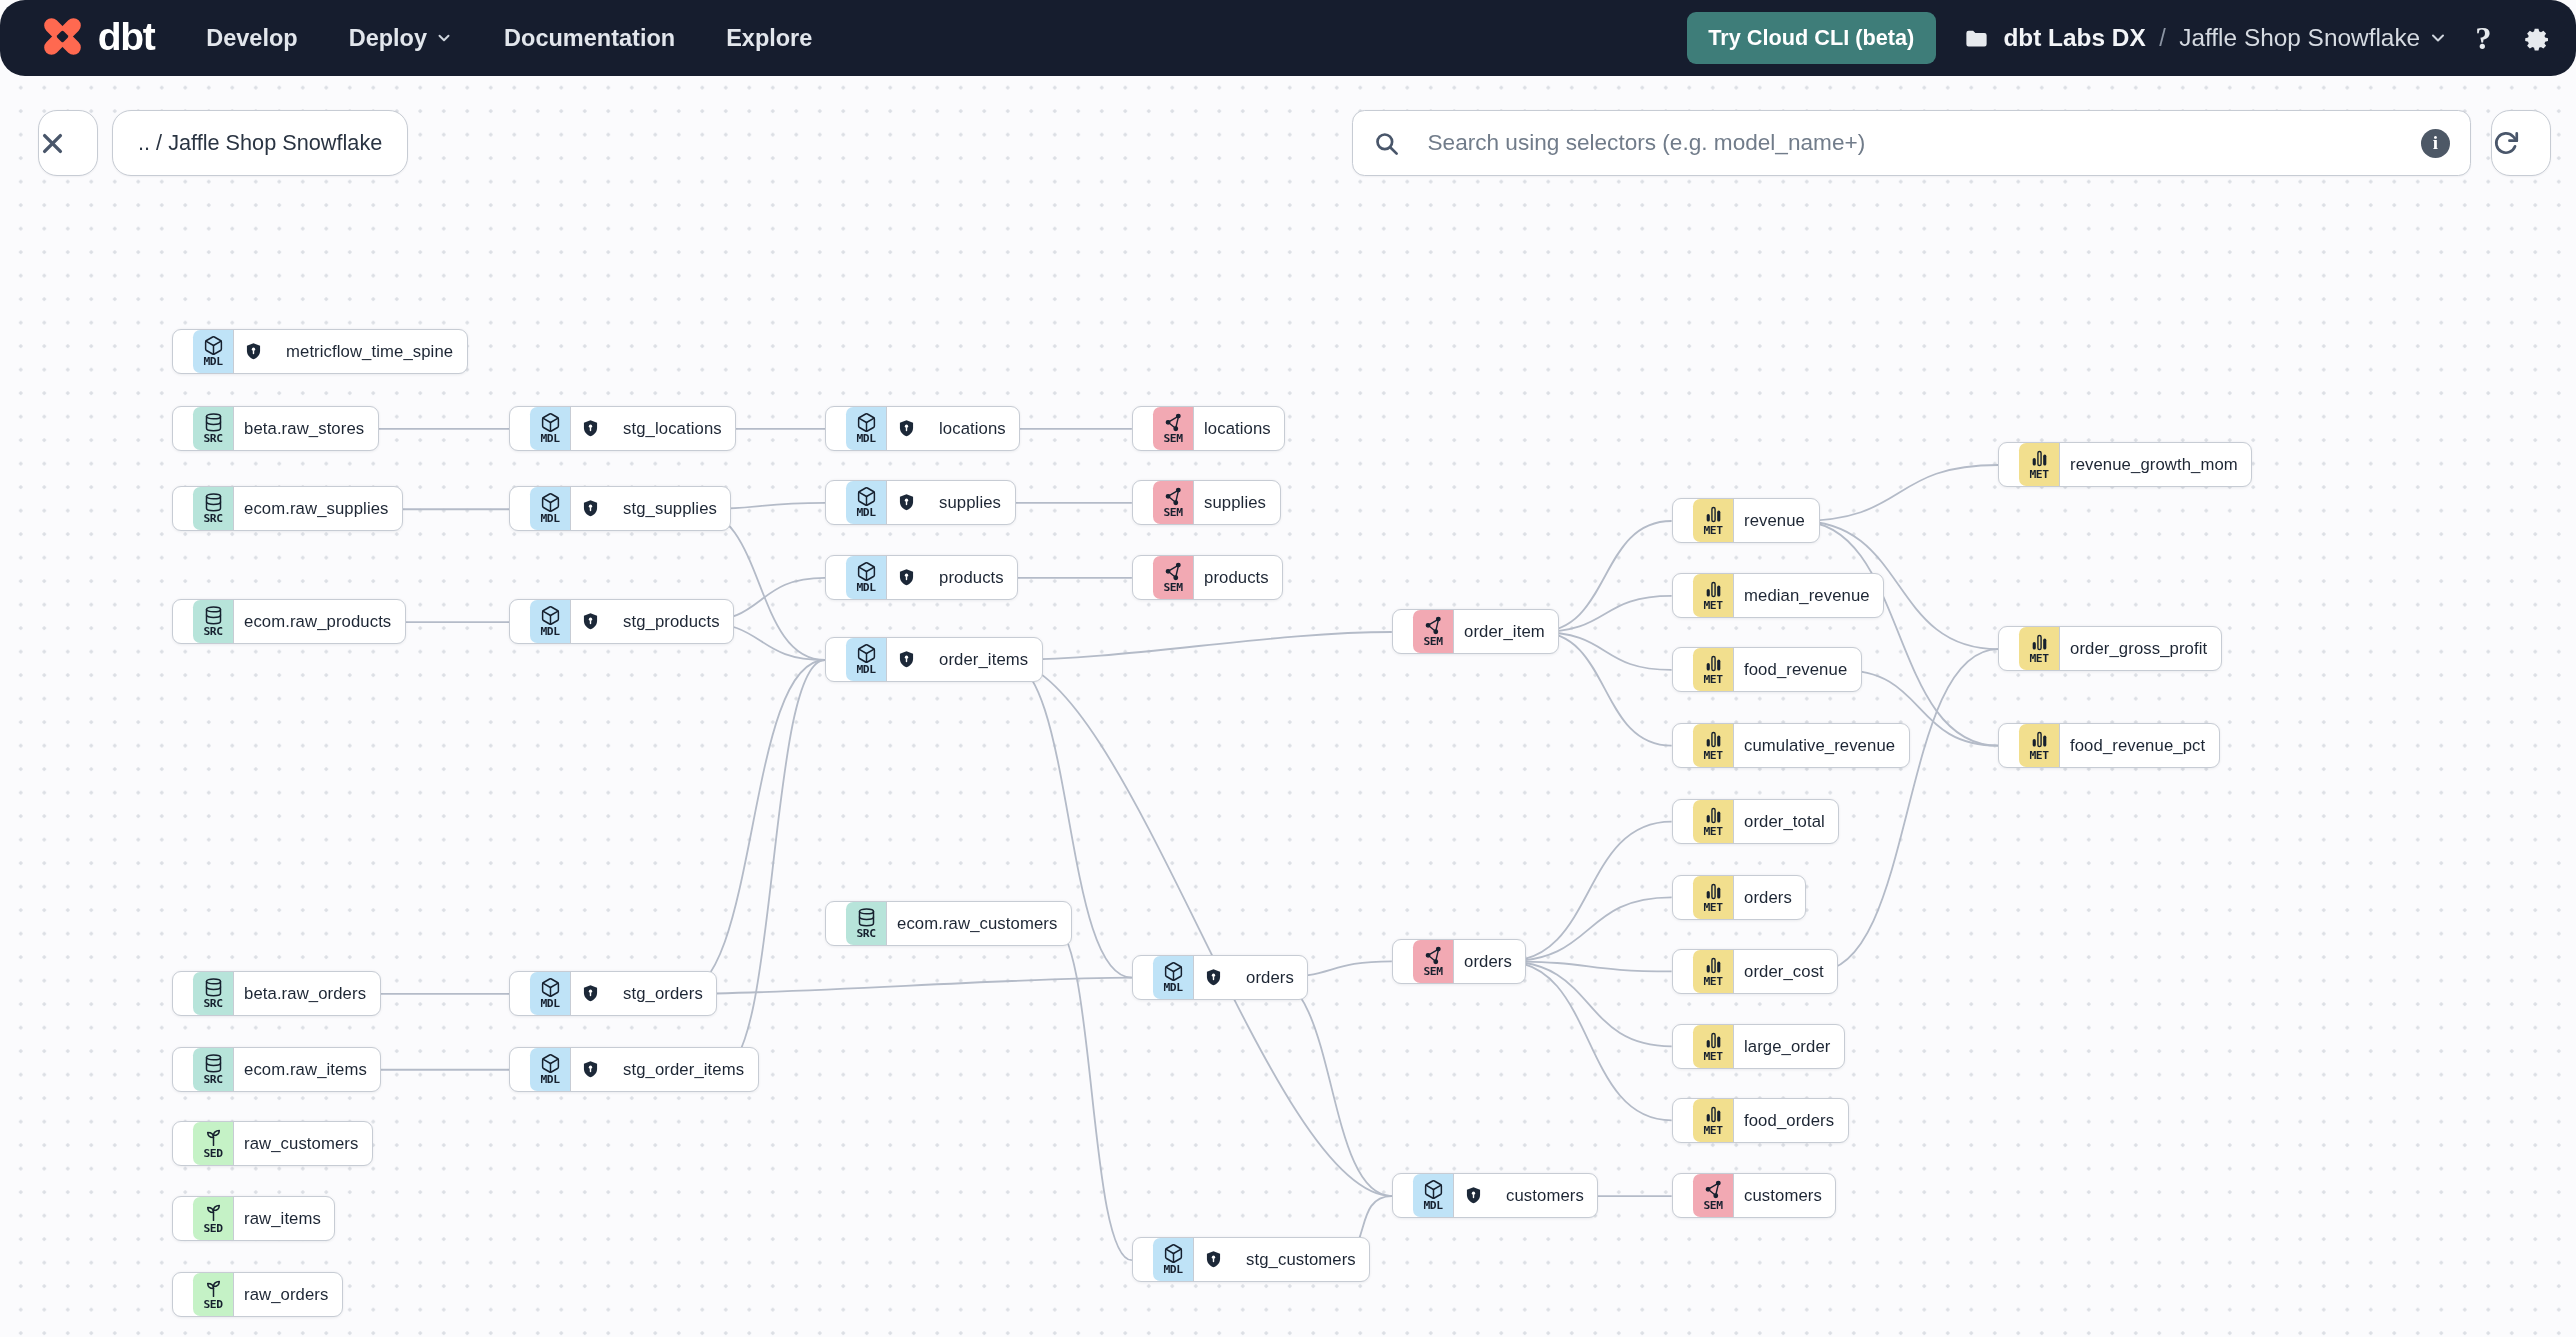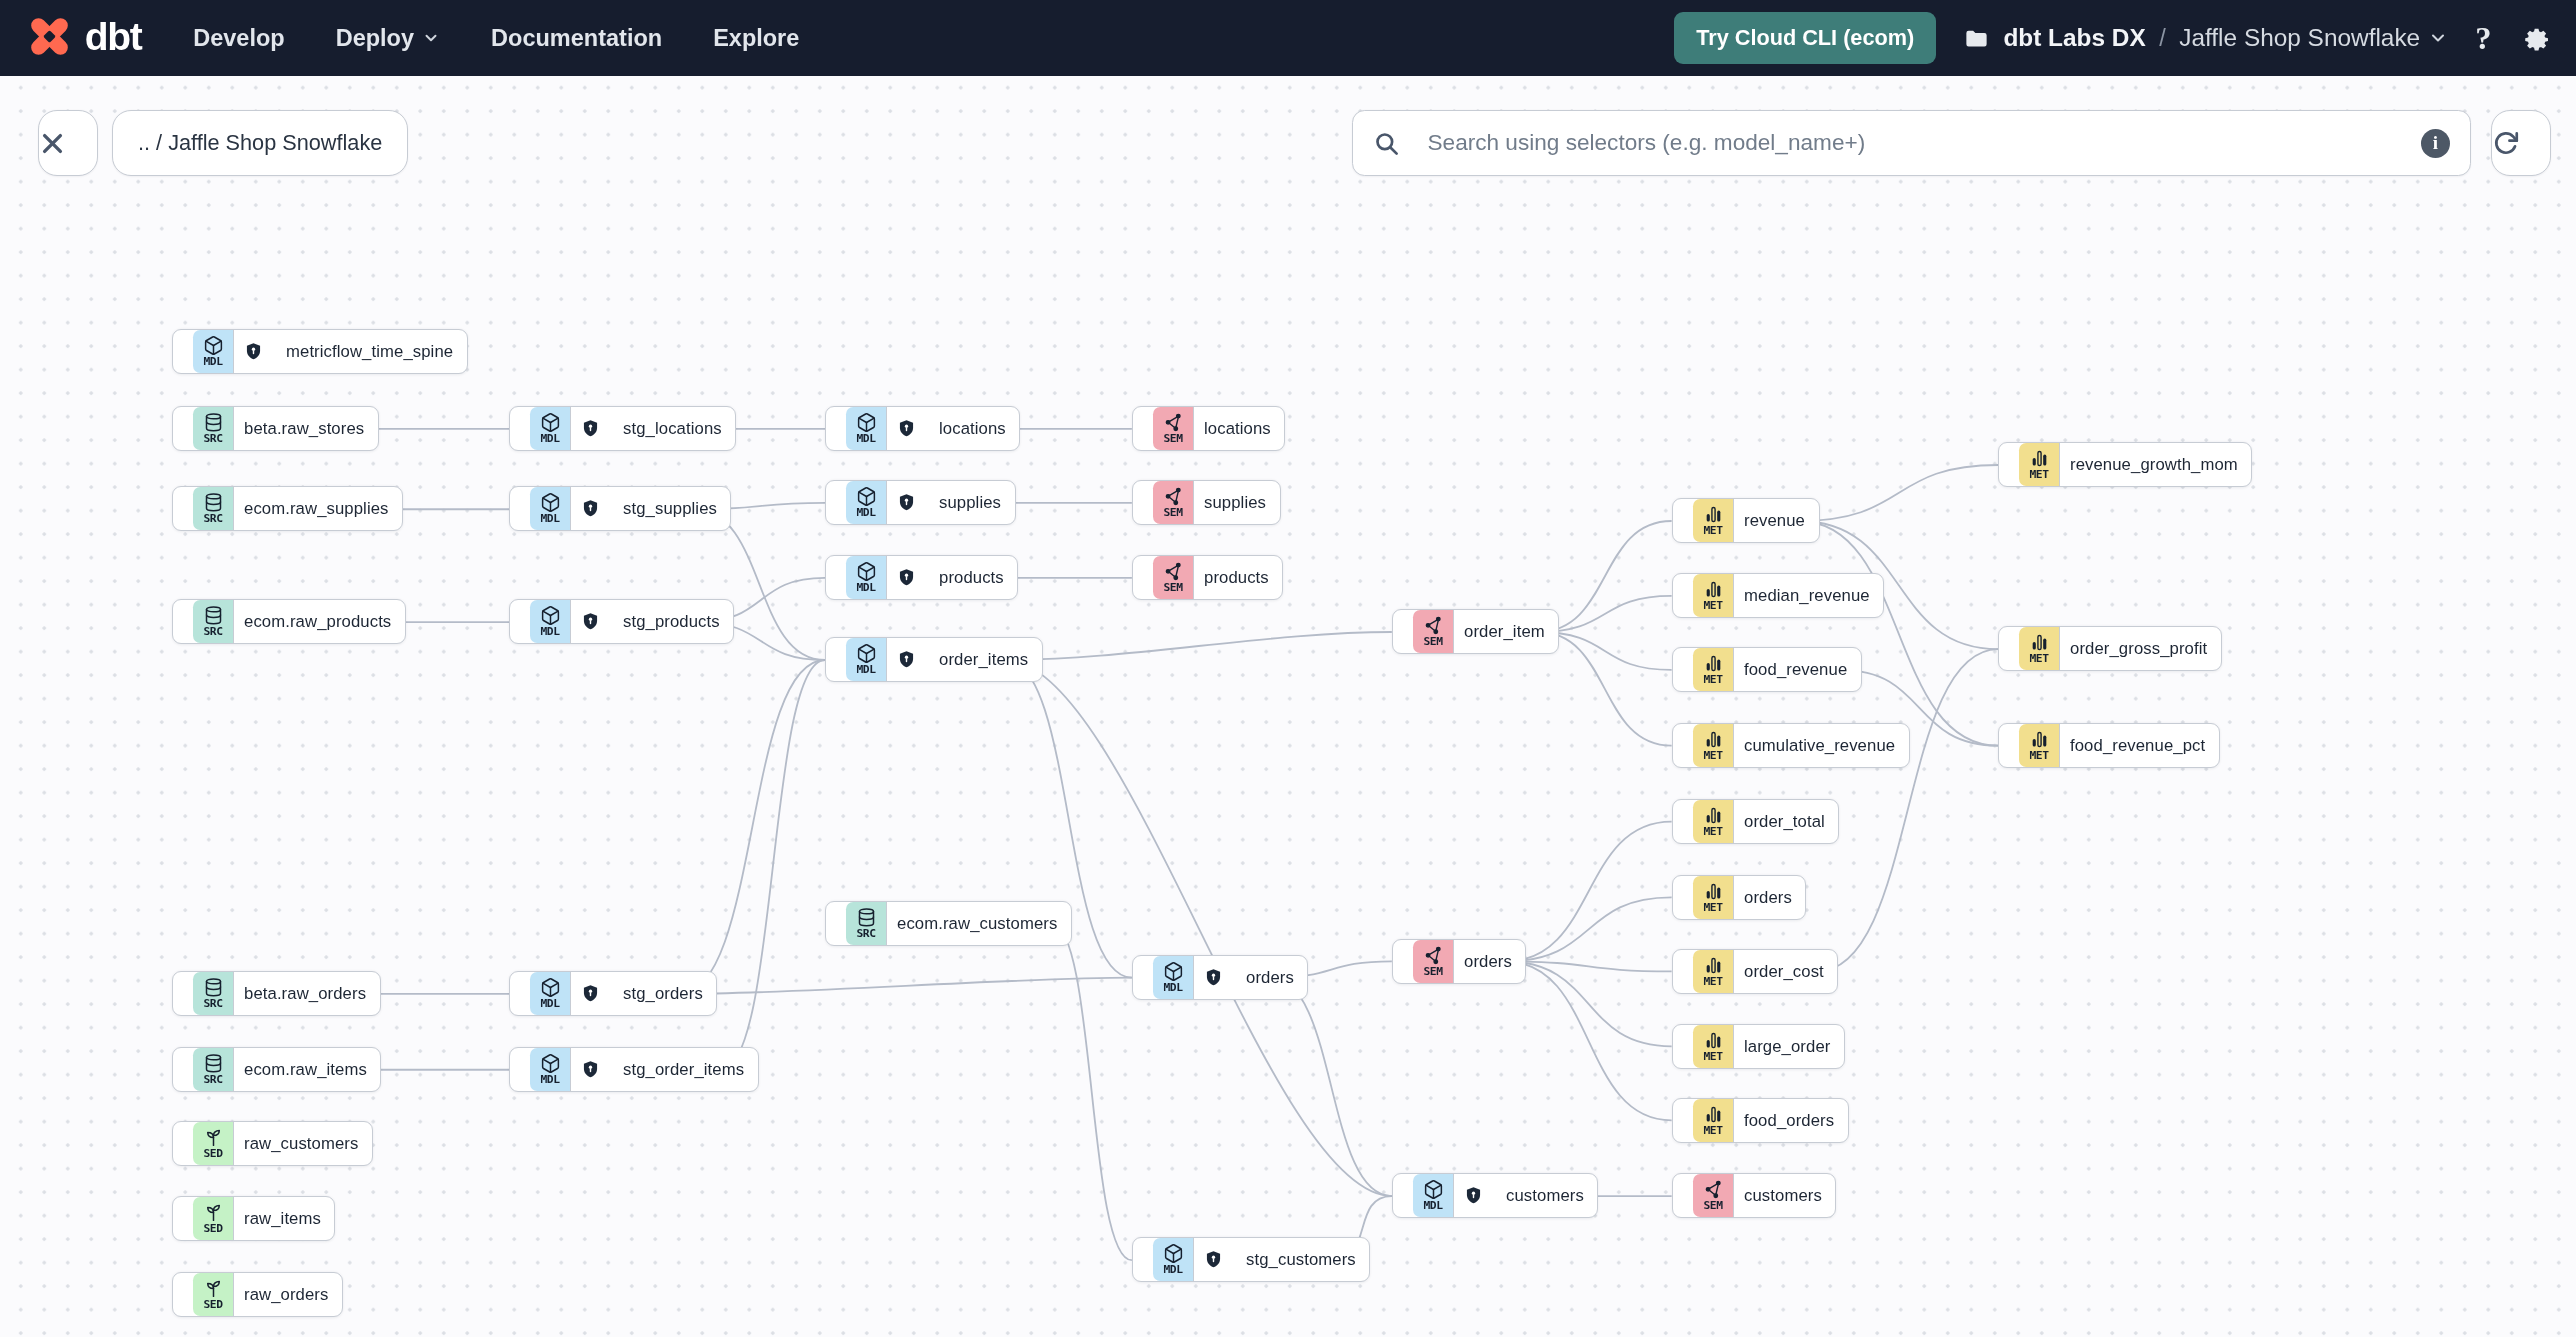--- a/index.html
+++ b/index.html
@@ -29,21 +29,21 @@
   }
   .bicon{height:20px;display:flex;align-items:center}
   .bicon svg{display:block}
   .nbody{display:flex;align-items:center;gap:23px;padding:0 13.5px 0 10px;white-space:nowrap}
   .shield{display:flex;align-items:center}
   .lbl{font-size:16.7px;font-weight:500;color:#1d2634;letter-spacing:0.1px}
 
   
   .topbar{
     position:absolute;top:0;left:0;right:0;height:76px;background:#161d2e;
-    display:flex;align-items:center;padding:0 25px 0 25px;box-sizing:border-box;z-index:10;
+    display:flex;align-items:center;padding:0 25px 0 38px;box-sizing:border-box;z-index:10;border-radius:25px;
   }
   .logo{display:flex;align-items:center;gap:10.8px;cursor:pointer}
   .logo-text{color:#fff;font-size:39px;font-weight:800;letter-spacing:-1.4px;line-height:1;padding-bottom:3.6px}
   .nav{display:flex;gap:51px;margin-left:52px}
   .nav-item{color:#e2e6ec;font-size:23.5px;font-weight:600;display:flex;align-items:center;gap:8.1px;cursor:pointer}
   .tb-right{margin-left:auto;display:flex;align-items:center;gap:27px}
   .cta{
     background:#3e7d79;color:#fff;font-size:21.7px;font-weight:600;
     padding:12.6px 21.7px;border-radius:9px;border:none;cursor:pointer;
     font-family:"Liberation Sans",sans-serif;
@@ -861,21 +861,21 @@
         </svg>
     </span>
     <span class="nav-item">
         <span>Documentation</span>
       </span>
     <span class="nav-item">
         <span>Explore</span>
       </span>
   </div>
   <div class="tb-right">
-    <button class="cta">Try Cloud CLI (ecom)</button>
+    <button class="cta">Try Cloud CLI (beta)</button>
     <span class="acct">
       <svg width="27" height="27" viewBox="0 0 24 24" fill="#e7eaee">
           <path d="M3 7a2 2 0 0 1 2-2h4l2 2.2h8a2 2 0 0 1 2 2V17a2 2 0 0 1-2 2H5a2 2 0 0 1-2-2z"></path>
         </svg>
       <span class="acct-name">dbt Labs DX</span>
       <span class="slash">/</span>
       <span class="proj">
         <span>Jaffle Shop Snowflake</span>
         <svg width="20" height="20" viewBox="0 0 24 24" fill="none" stroke="#cfd5dd" stroke-width="2.4" stroke-linecap="round" stroke-linejoin="round">
             <polyline points="6 9 12 15 18 9"></polyline>

